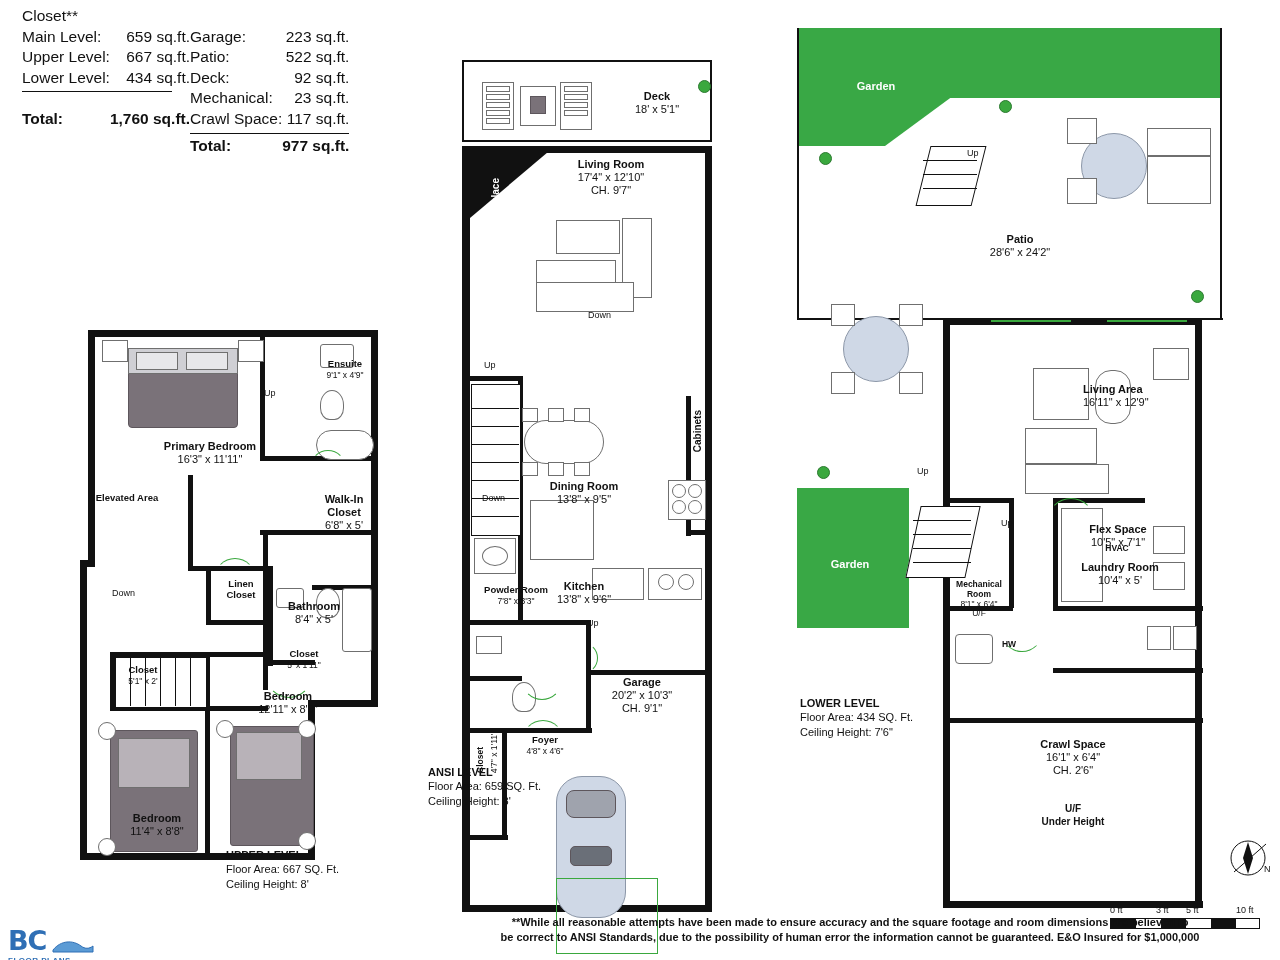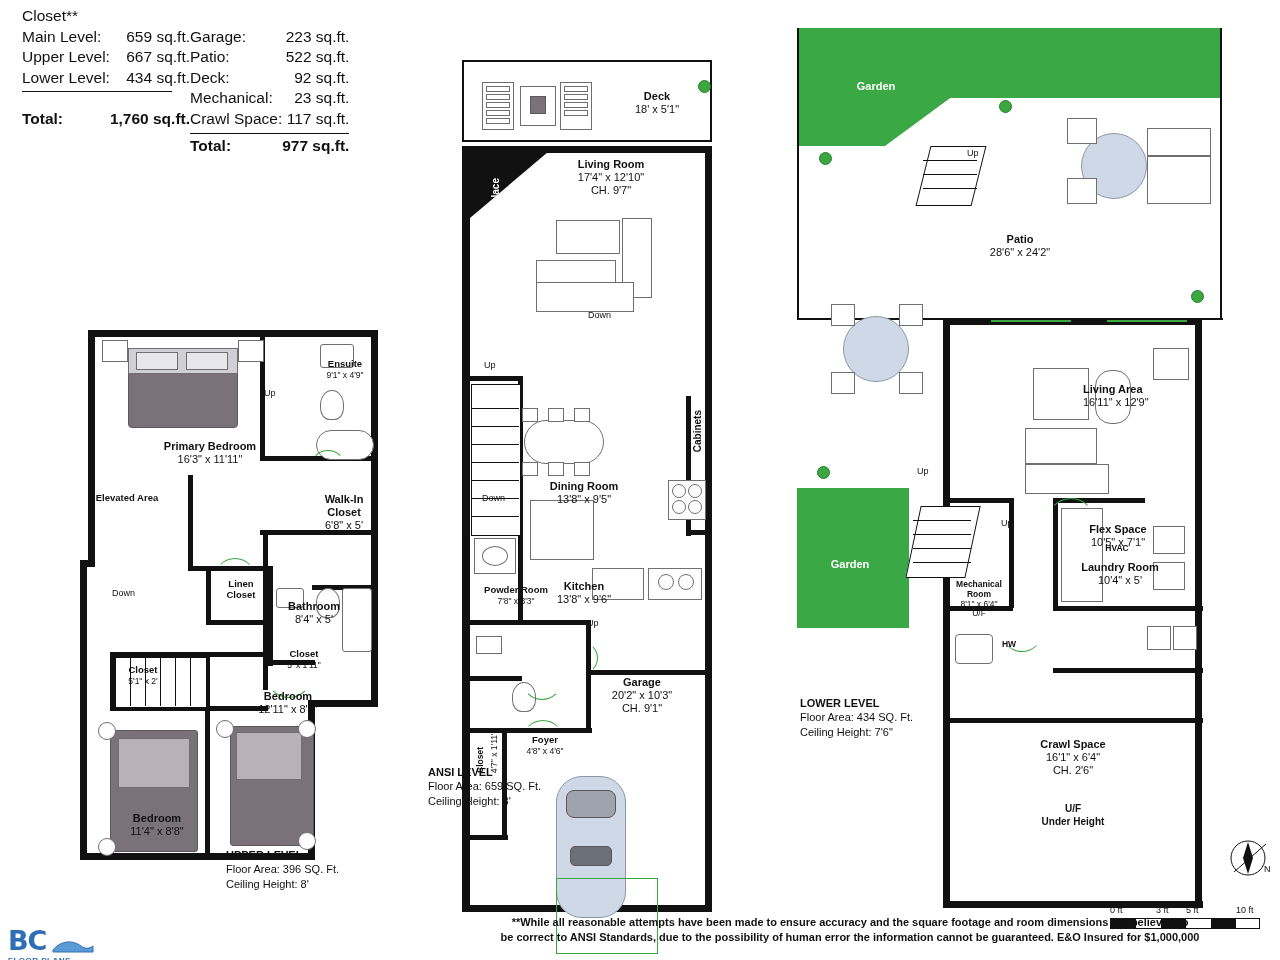--- a/index.html
+++ b/index.html
@@ -228,21 +228,21 @@
   </div>
   <div class="room-lbl" style="left:22px;top:482px;width:110px;">
     <span class="nm">Bedroom</span>
     <span>11'4" x 8'8"</span>
   </div>
   <div class="arrowtxt" style="left:32px;top:258px;">Down</div>
   <div class="arrowtxt" style="left:184px;top:58px;">Up</div>
 </div>
 <div class="level-cap" style="left:226px;top:848px;width:170px;">
   <div class="lv">UPPER LEVEL</div>
-  <div>Floor Area: 396 SQ. Ft.</div>
+  <div>Floor Area: 667 SQ. Ft.</div>
   <div>Ceiling Height: 8'</div>
 </div>
 
 <div class="abs" id="main-plan" style="left:462px;top:60px;width:260px;height:860px;">
 
   <div class="wall-thin" style="left:0px;top:0px;width:250px;height:2px;"></div>
   <div class="wall-thin" style="left:0px;top:0px;width:2px;height:82px;"></div>
   <div class="wall-thin" style="left:248px;top:0px;width:2px;height:82px;"></div>
   <div class="wall-thin" style="left:0px;top:80px;width:250px;height:2px;"></div>
   <div class="furn" style="left:20px;top:22px;width:30px;height:46px;"></div>

